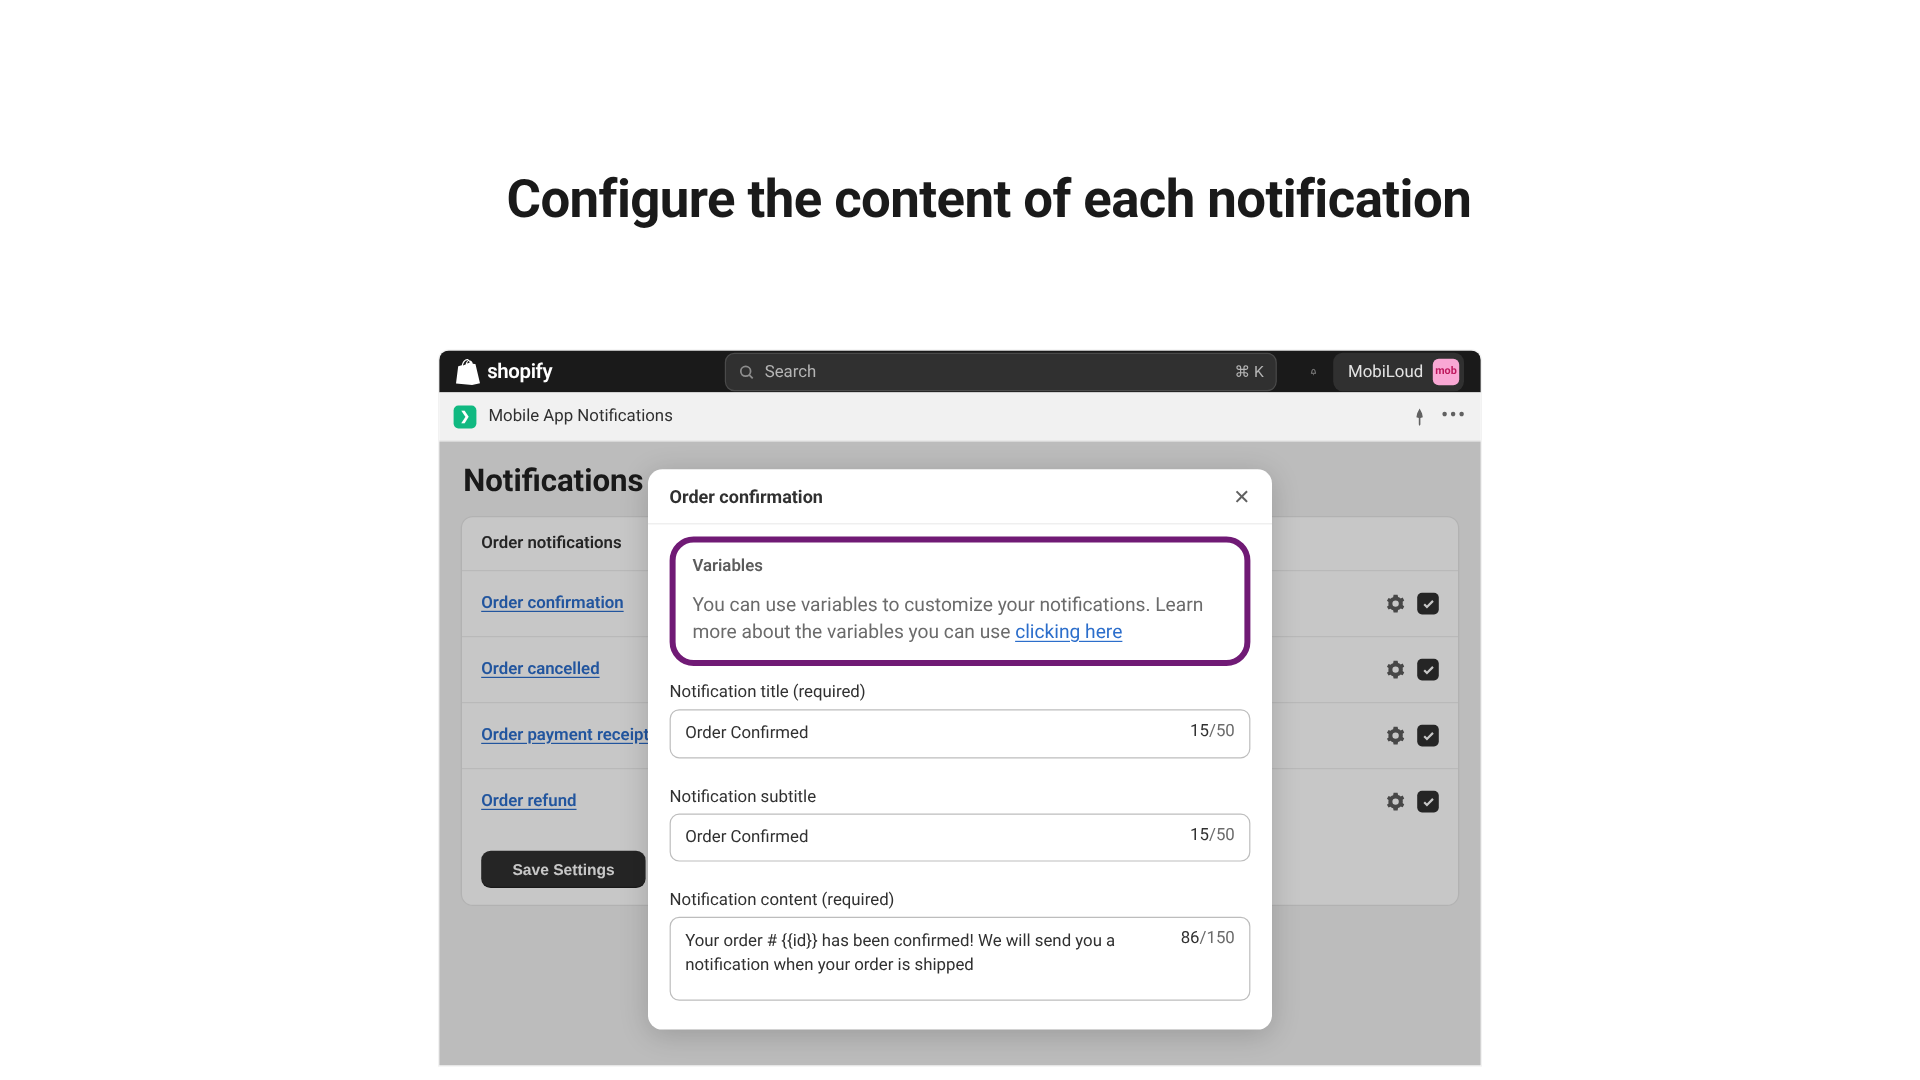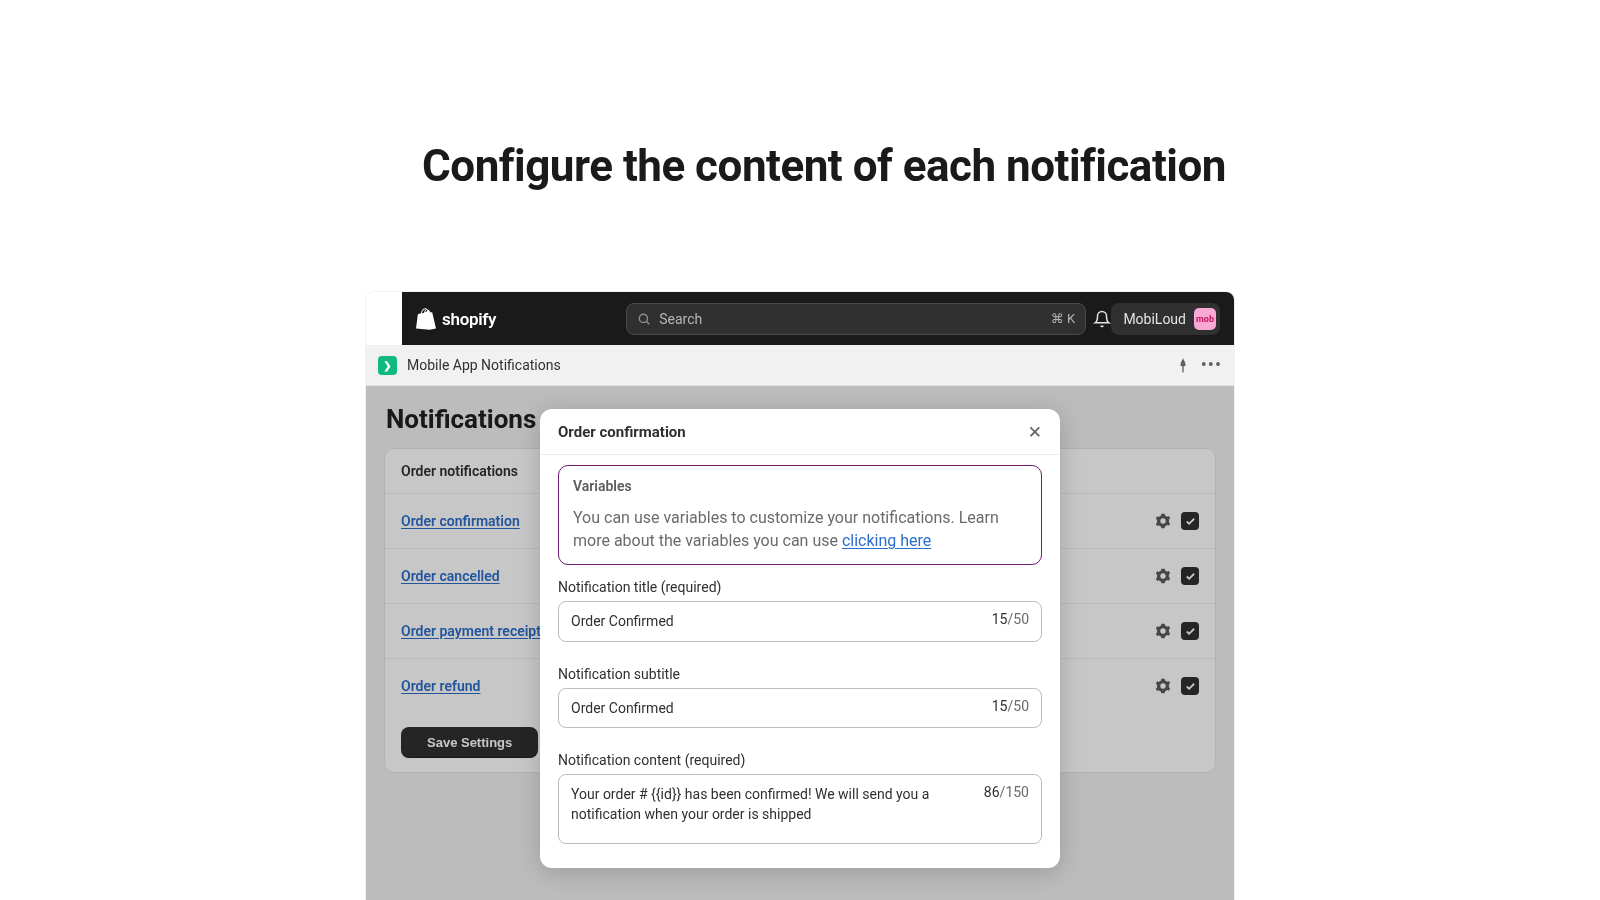--- a/index.html
+++ b/index.html
@@ -22,25 +22,25 @@
   .app-frame {
     width: 868px;
     margin: 100px auto 0;
     border-radius: 8px 8px 0 0;
     overflow: hidden;
     box-shadow: 0 0 0 1px rgba(0,0,0,0.05);
   }
   
   .topbar {
     background: #1a1a1a;
-    height: 53px;
+    height: 35px;
     display: flex;
     align-items: center;
     padding: 0 14px;
-    margin-left: 36px;
+    gap: 14px;
   }
   .shopify-logo {
     display: flex;
     align-items: center;
     gap: 6px;
     color: #fff;
     font-weight: 600;
   }
   .shopify-bag {
     width: 20px; height: 22px;
@@ -187,22 +187,22 @@
   }
   .modal-head {
     display:flex; align-items:center; justify-content:space-between;
     padding: 14px 18px 13px;
     border-bottom:1px solid #ececec;
   }
   .modal-title { font-size:15px; font-weight:700; color:#303030; }
   .modal-close { font-size:17px; color:#616161; cursor:pointer; background:none; border:none; line-height:1; }
   .modal-body { padding: 10px 18px 0; }
   .varbox {
-    border:1px solid #701a75;
-    border-radius:10px;
+    border:5px solid #701a75;
+    border-radius:20px;
     padding: 12px 14px;
     margin-bottom: 14px;
   }
   .varbox-title { font-weight:600; font-size:14px; color:#5c5c5c; margin-bottom:4px; }
   .varbox-text { font-size:16px; color:#6b6b6b; line-height:1.45;margin-top:12px; }
   .varbox-text a { color:#2c6ecb; text-decoration:underline; text-underline-offset:2px; }
   .field-label { font-size:14px; color:#303030; margin: 10px 0 6px; }
   .field {
     border:1px solid #bdbdbd;
     border-radius:8px;

